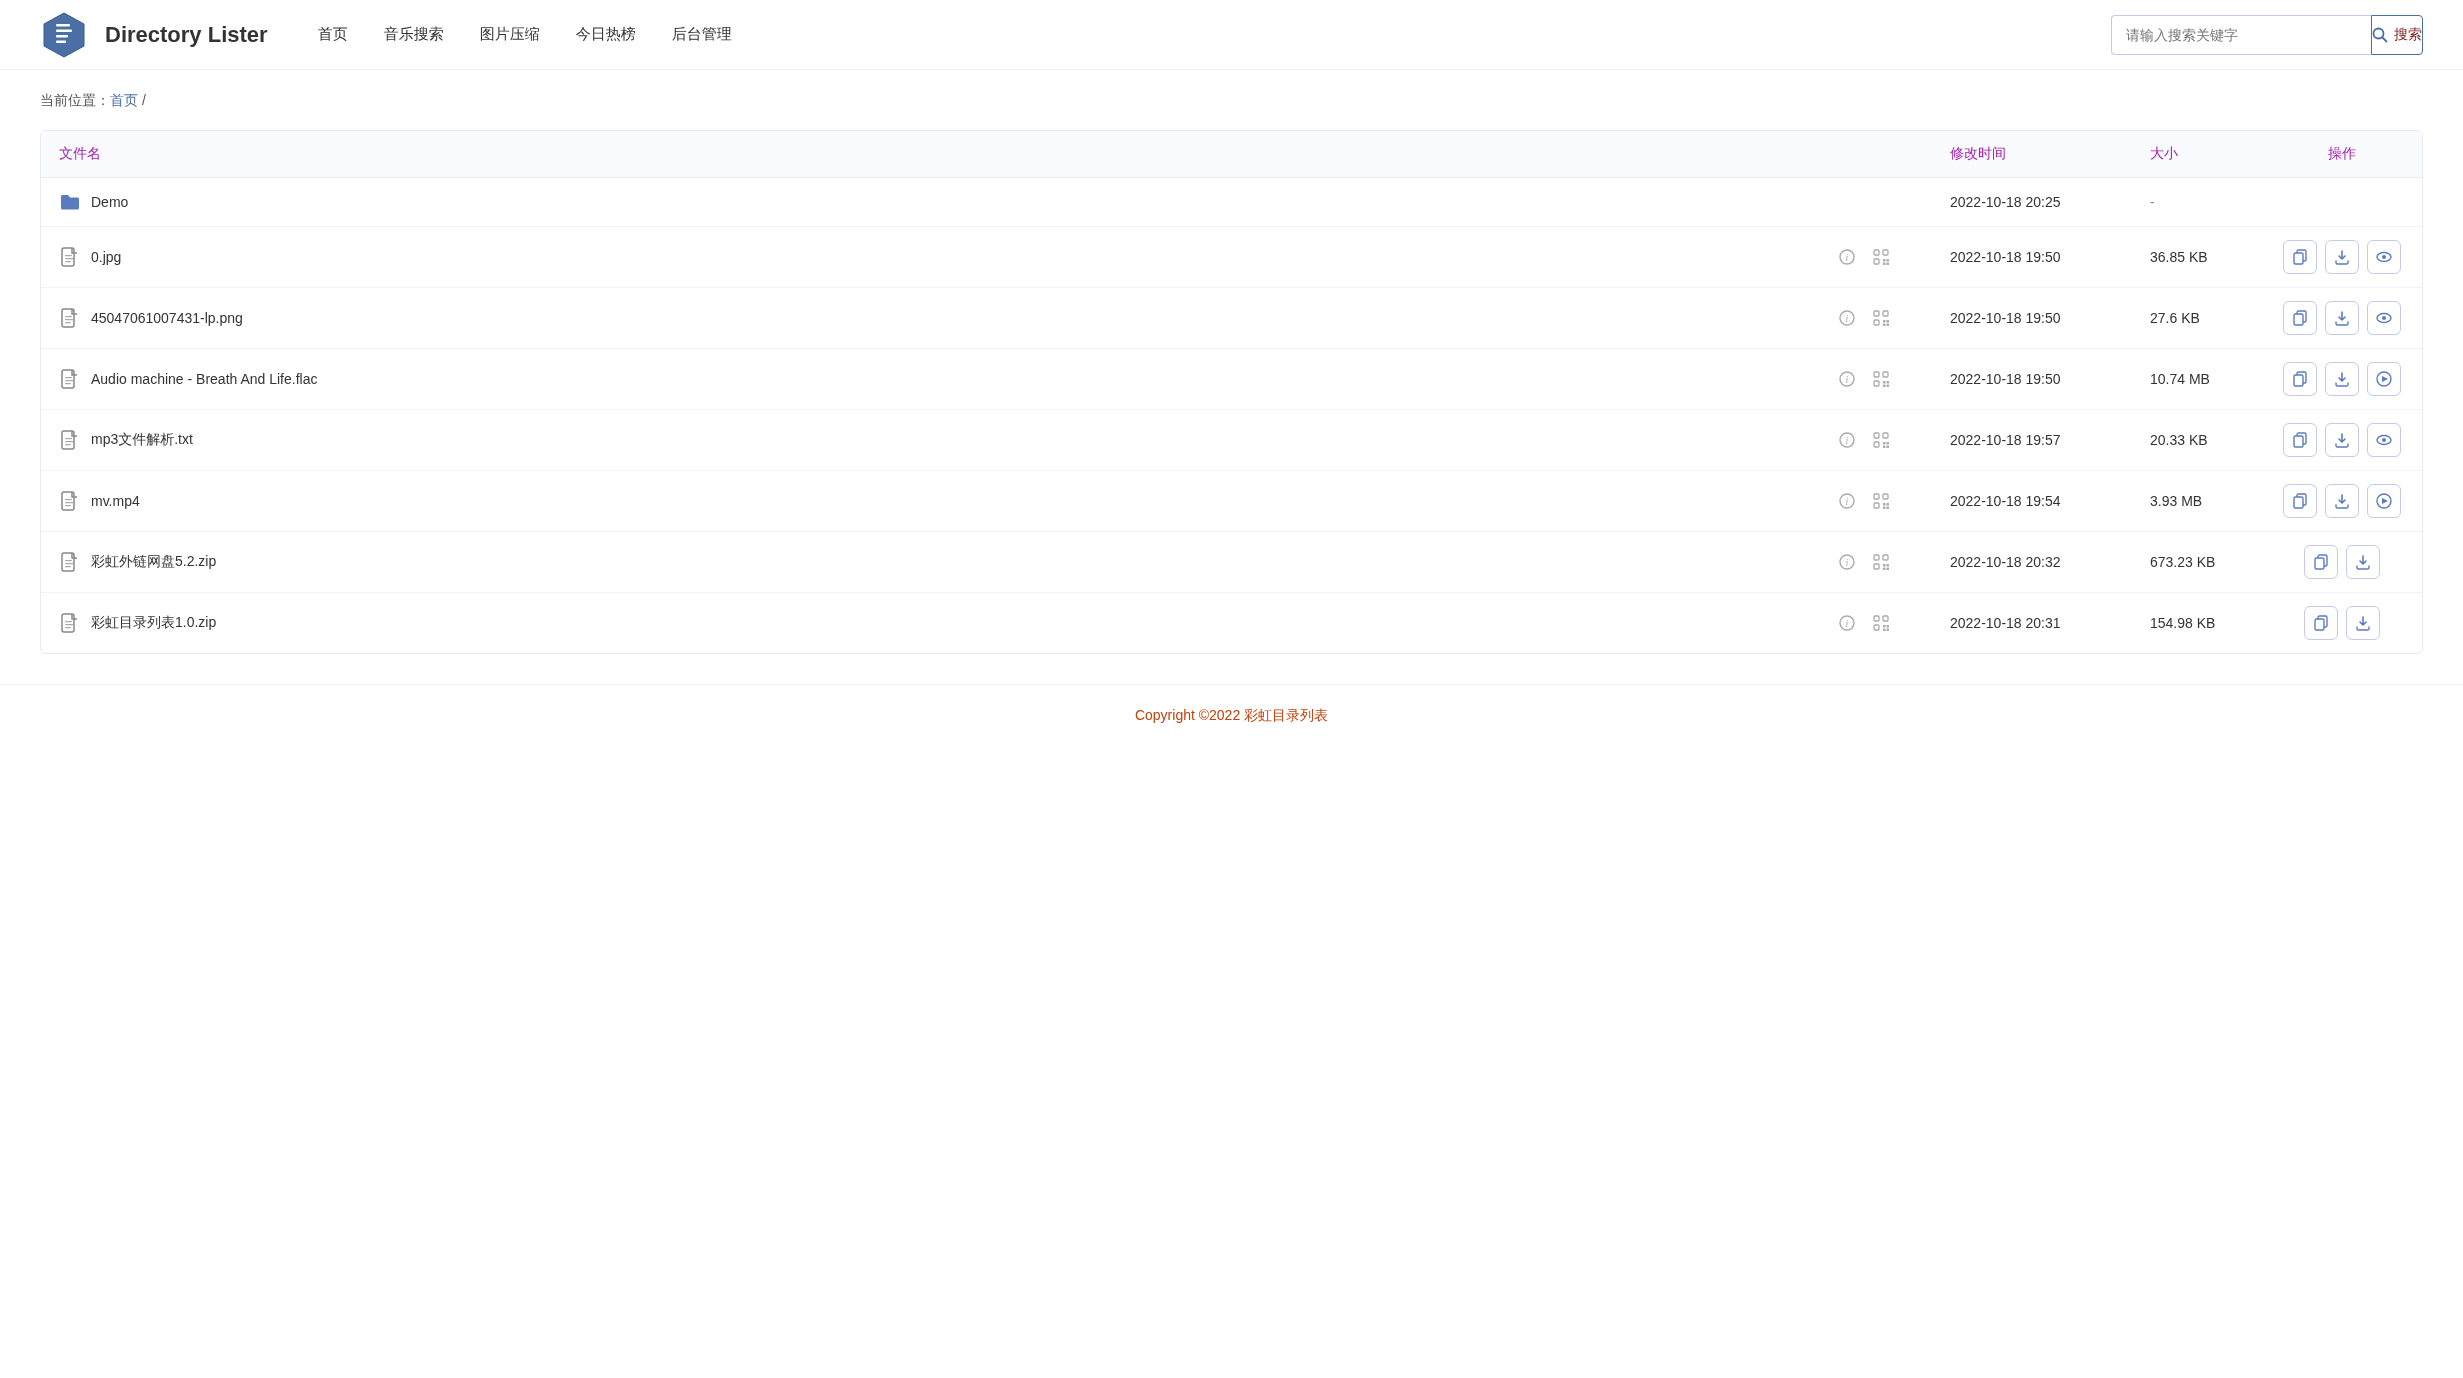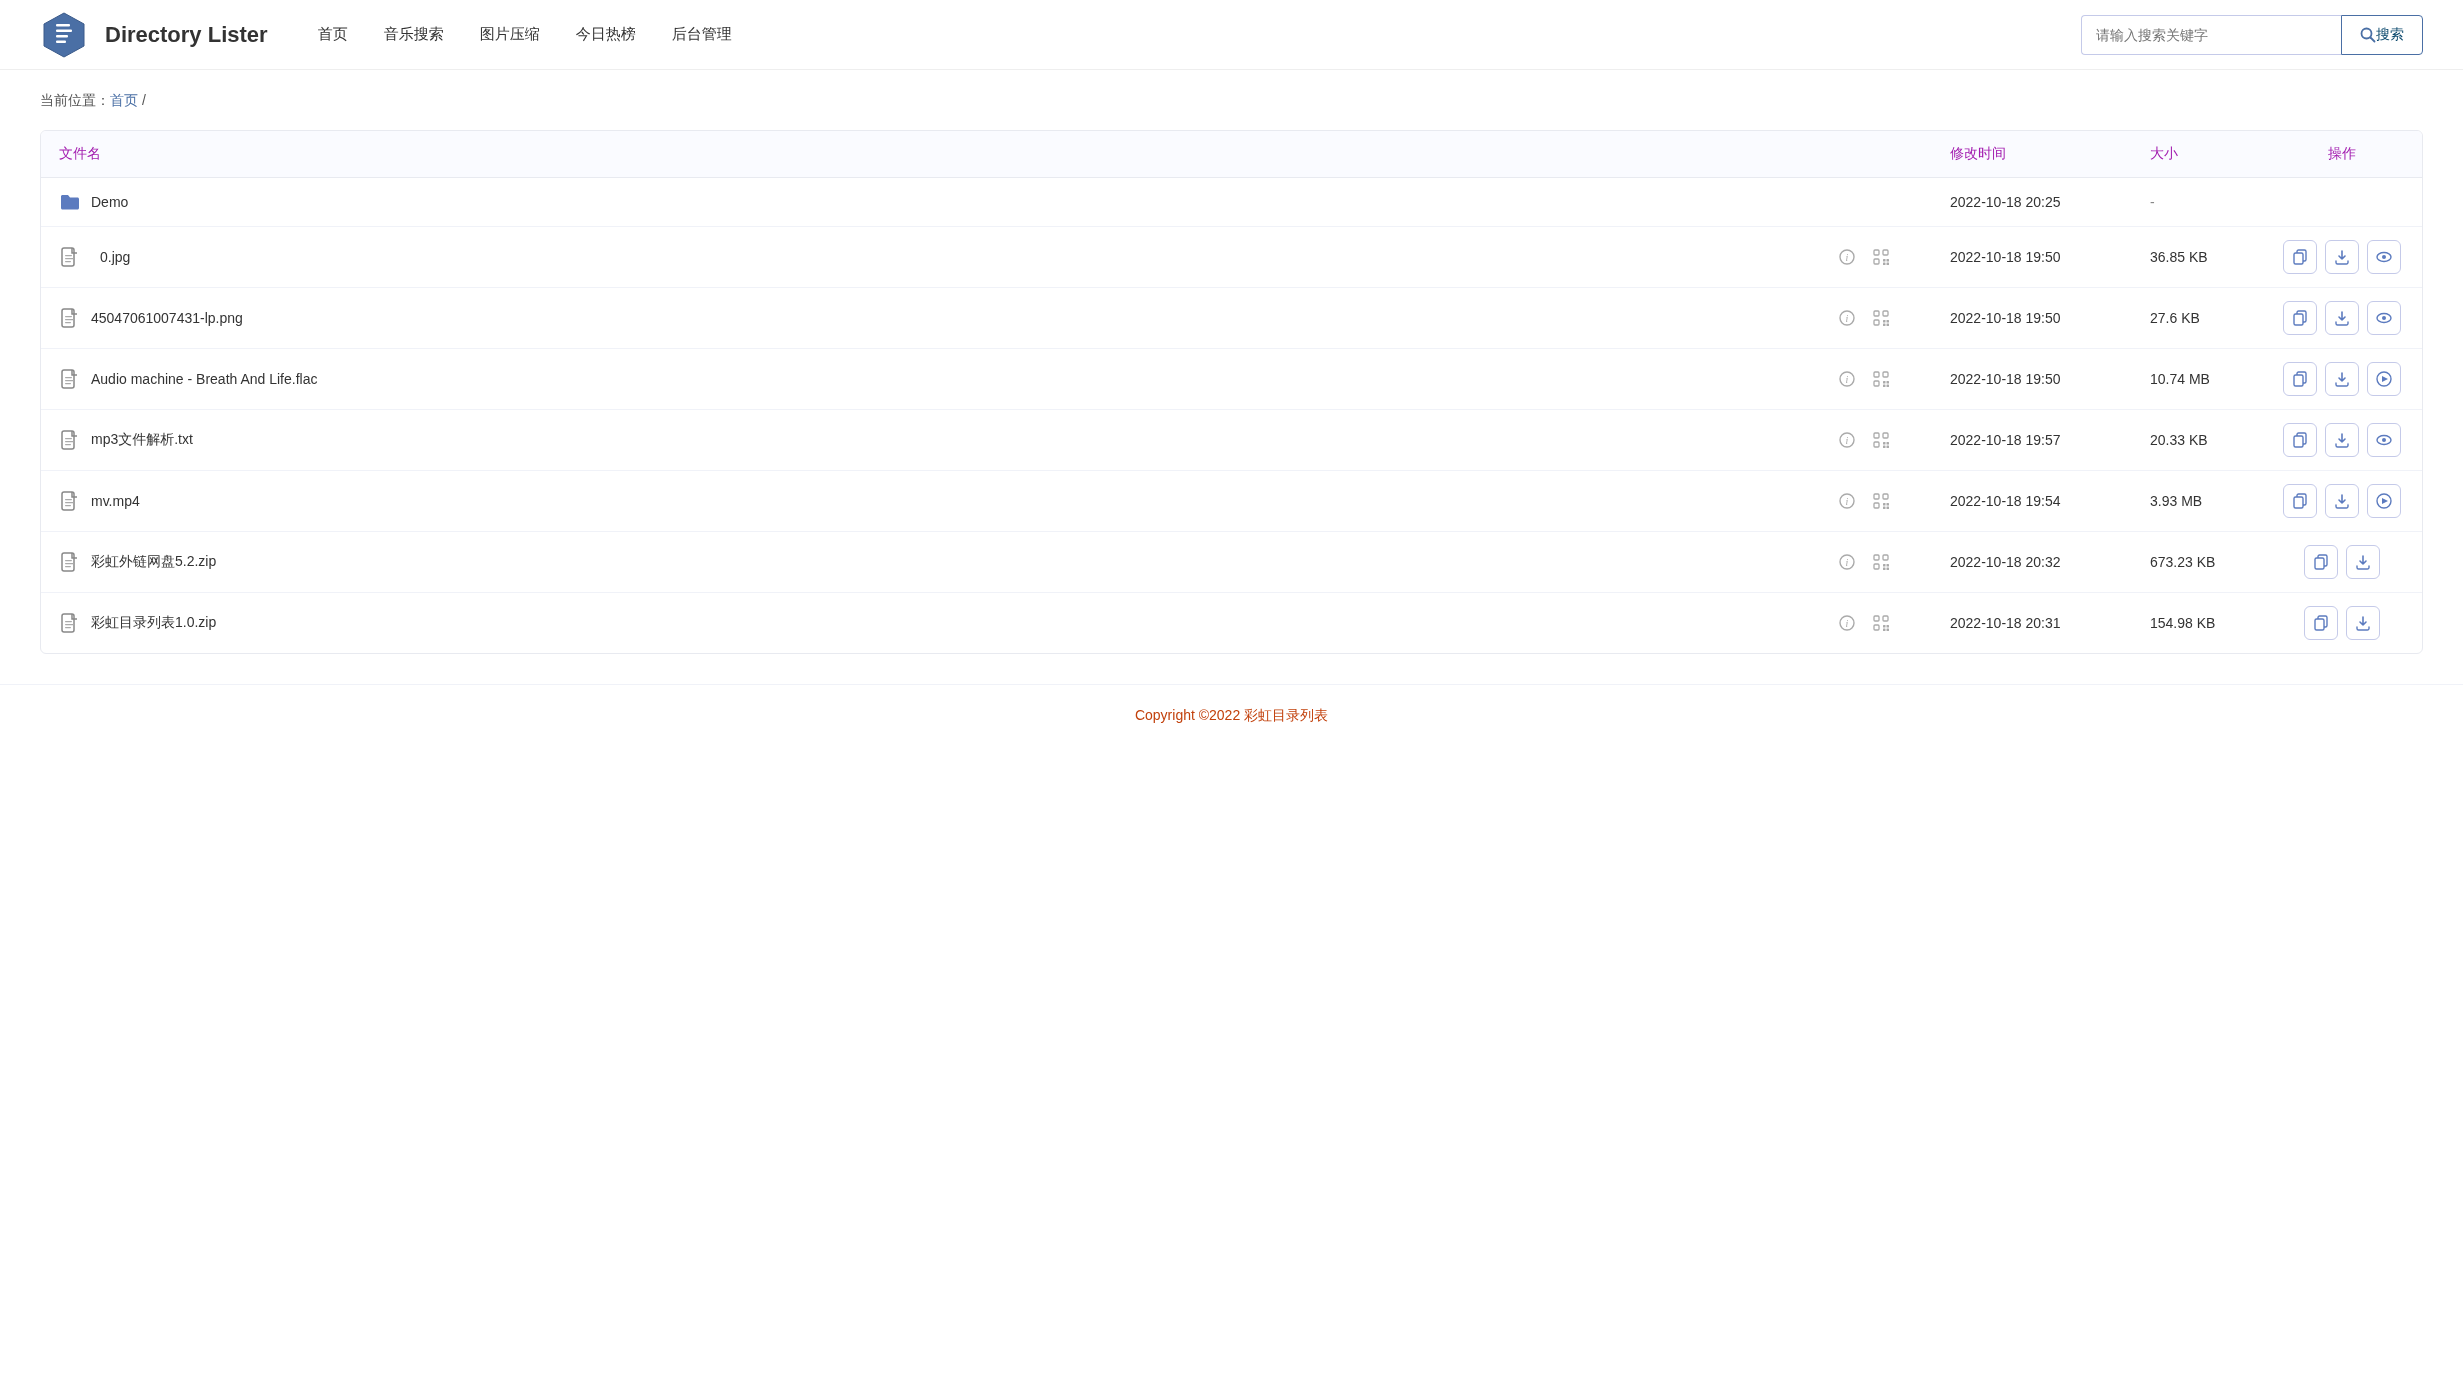--- a/index.html
+++ b/index.html
@@ -60,30 +60,30 @@
       border: 1px solid #c5cae9;
       border-right: none;
       border-radius: 4px 0 0 4px;
       padding: 0 14px;
       font-size: 14px;
       color: #999;
       outline: none;
     }
     .search-button {
       height: 40px;
-      padding: 0 18px;
+      padding: 0 0;
       background: #fff;
       border: 1.5px solid #4a6fa5;
       border-radius: 0 4px 4px 0;
-      color: #0c4a6e;
+      color: #7f1d1d;
       font-size: 14px;
       cursor: pointer;
       display: flex;
       align-items: center;
-      gap: 0;
+      gap: 6px;
       font-weight: 500;
     }
 
     
     .breadcrumb-area {
       padding: 22px 40px 10px 40px;
       font-size: 14px;
       color: #555;
     }
     .breadcrumb-link {
@@ -267,21 +267,21 @@
             <div class="name-and-icons">
               <span class="file-icon">
                 <svg width="18" height="20" viewBox="0 0 18 20" fill="none">
       <rect x="1" y="1" width="12" height="18" rx="2" fill="none" stroke="#888" stroke-width="1.5"></rect>
       <path d="M11 1v5h5" stroke="#888" stroke-width="1.5" fill="none"></path>
       <rect x="4" y="8" width="7" height="1.2" rx="0.6" fill="#aaa"></rect>
       <rect x="4" y="11" width="9" height="1.2" rx="0.6" fill="#aaa"></rect>
       <rect x="4" y="14" width="6" height="1.2" rx="0.6" fill="#aaa"></rect>
     </svg>
               </span>
-              <span class="name-text" style="margin-left: 19px;">0.jpg</span>
+              <span class="name-text" style="margin-left: 10px;">0.jpg</span>
               <span class="info-icons">
                 <span class="icon-btn-small">
                   <svg width="16" height="16" viewBox="0 0 16 16" fill="none">
                     <circle cx="8" cy="8" r="7" stroke="#aaa" stroke-width="1.4"></circle>
                     <text x="8" y="12" text-anchor="middle" fill="#aaa" font-size="10" font-family="serif" font-style="italic">i</text>
                   </svg>
                 </span>
                 <span class="icon-btn-small">
                   <svg width="16" height="16" viewBox="0 0 16 16" fill="none">
       <rect x="1" y="1" width="5" height="5" rx="1" stroke="#aaa" stroke-width="1.3"></rect>

